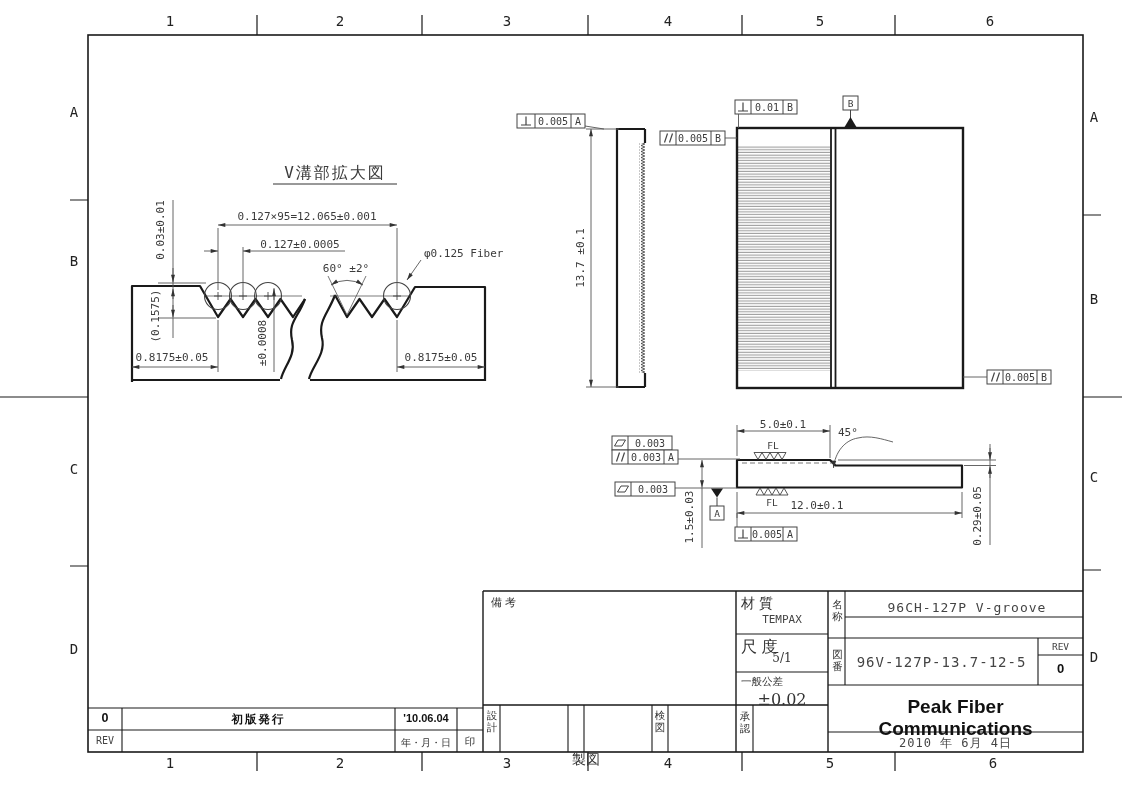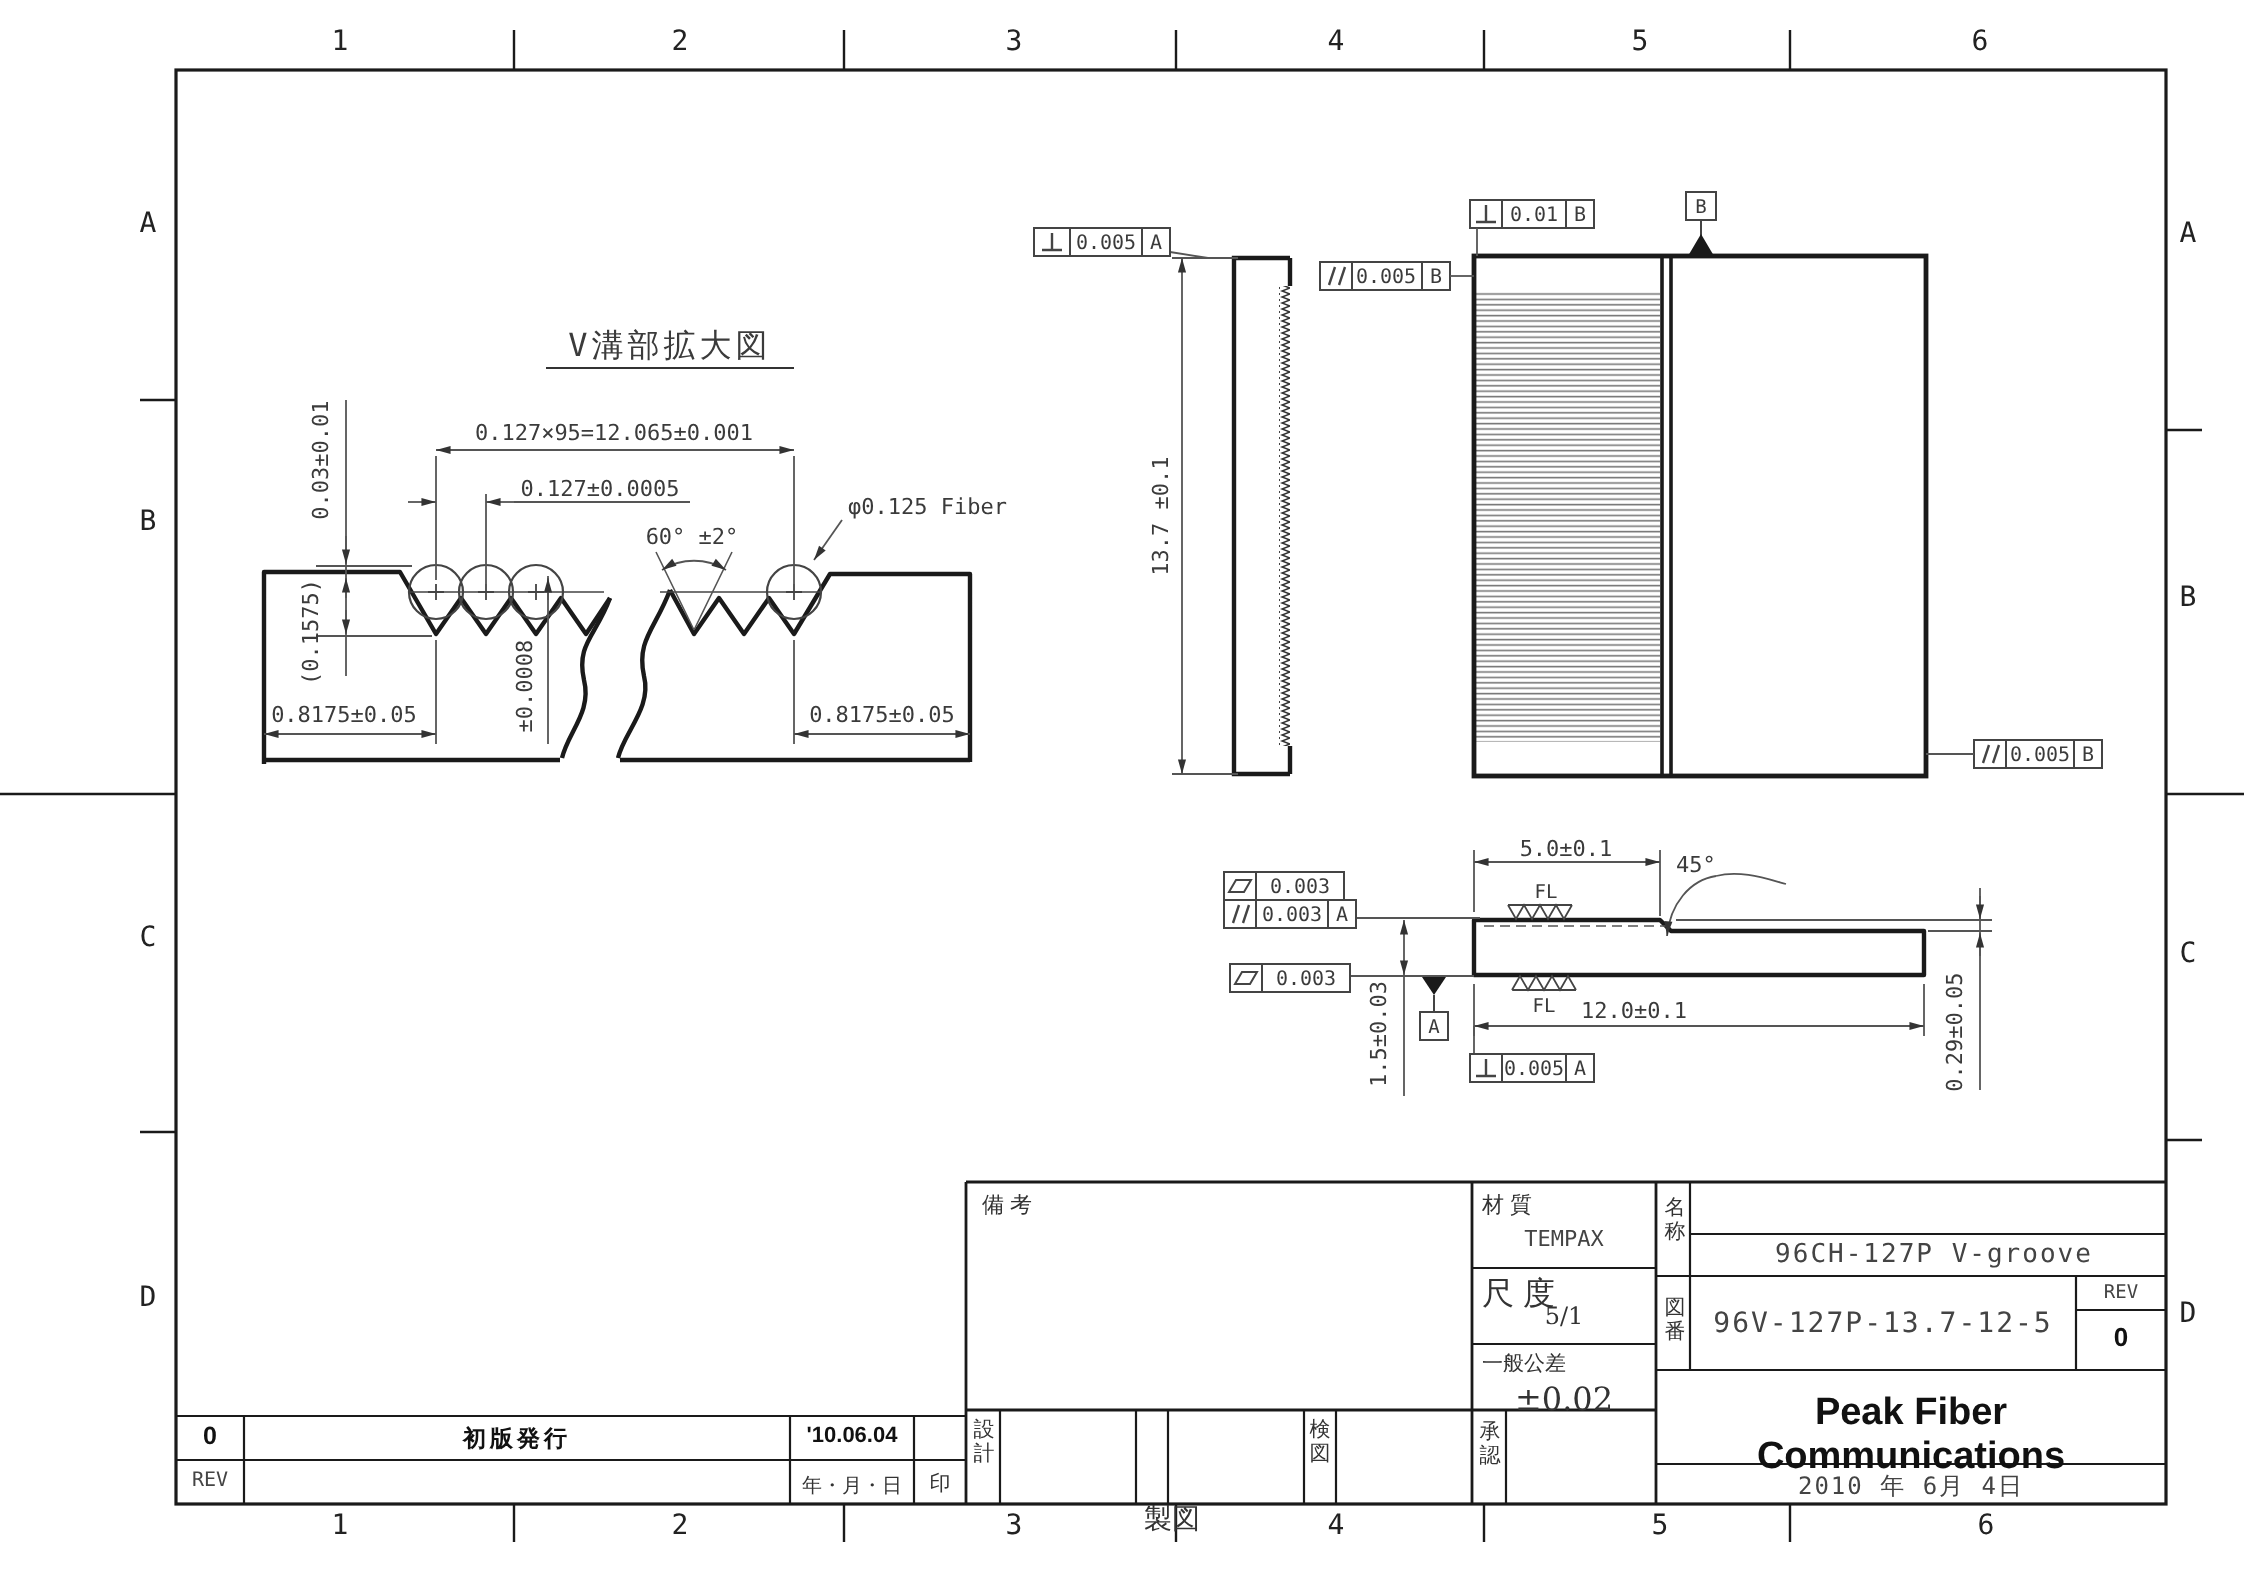--- a/index.html
+++ b/index.html
@@ -262,36 +262,36 @@
   <div class="zl" style="left:63px;top:461px;">C</div>
   <div class="zl" style="left:63px;top:641px;">D</div>
 
   <div class="zl" style="left:1083px;top:109px;">A</div>
   <div class="zl" style="left:1083px;top:291px;">B</div>
   <div class="zl" style="left:1083px;top:469px;">C</div>
   <div class="zl" style="left:1083px;top:649px;">D</div>
 
   <div class="abs jp" style="left:491px;top:595px;font-size:11px;">備 考</div>
 
-  <div class="abs jp" style="left:741px;top:595px;font-size:11px;">材 質</div>
+  <div class="abs jp" style="left:741px;top:595px;font-size:14px;">材 質</div>
   <div class="abs cad cell-center" style="left:736px;top:613px;width:92px;font-size:11px;">TEMPAX</div>
 
   <div class="abs jp" style="left:741px;top:637px;font-size:16px;">尺 度</div>
   <div class="abs cell-center" style="left:736px;top:651px;width:92px;font-size:12px;font-family:'DejaVu Serif',serif;color:#333;">5/1</div>
 
   <div class="abs jp" style="left:741px;top:675px;font-size:10.5px;">一般公差</div>
   <div class="abs cell-center" style="left:736px;top:690px;width:92px;font-size:16px;font-family:'DejaVu Serif',serif;color:#333;">±0.02</div>
 
   <div class="abs jp vert" style="left:738px;top:710px;width:14px;font-size:10.5px;">承認</div>
   <div class="abs jp vert" style="left:485px;top:709px;width:14px;font-size:10.5px;">設計</div>
   <div class="abs jp vert" style="left:569px;top:709px;width:34px;font-size:14px;margin-top:44px;">製図</div>
   <div class="abs jp vert" style="left:653px;top:709px;width:14px;font-size:10.5px;">検図</div>
 
   <div class="abs jp vert" style="left:831px;top:598px;width:13px;font-size:10.5px;">名称</div>
-  <div class="abs cad cell-center" style="left:845px;top:620px;width:244px;font-size:13px;letter-spacing:1px;">96CH-127P V-groove</div>
+  <div class="abs cad cell-center" style="left:845px;top:600px;width:244px;font-size:13px;letter-spacing:1px;">96CH-127P V-groove</div>
 
   <div class="abs jp vert" style="left:831px;top:648px;width:13px;font-size:10.5px;">図番</div>
   <div class="abs cad cell-center" style="left:845px;top:654px;width:193px;font-size:14px;letter-spacing:1px;">96V-127P-13.7-12-5</div>
 
   <div class="abs cad cell-center" style="left:1038px;top:641px;width:45px;font-size:9.5px;">REV</div>
   <div class="abs cell-center" style="left:1038px;top:661px;width:45px;font-size:13px;font-weight:bold;color:#111;">0</div>
 
   <div class="abs cell-center" style="left:828px;top:696px;width:255px;font-size:19px;font-weight:bold;color:#111;letter-spacing:0px;font-family:'Liberation Sans',sans-serif;">Peak Fiber Communications</div>
   <div class="abs cad cell-center" style="left:828px;top:735px;width:255px;font-size:12px;letter-spacing:1px;">2010 年  6月  4日</div>
 

